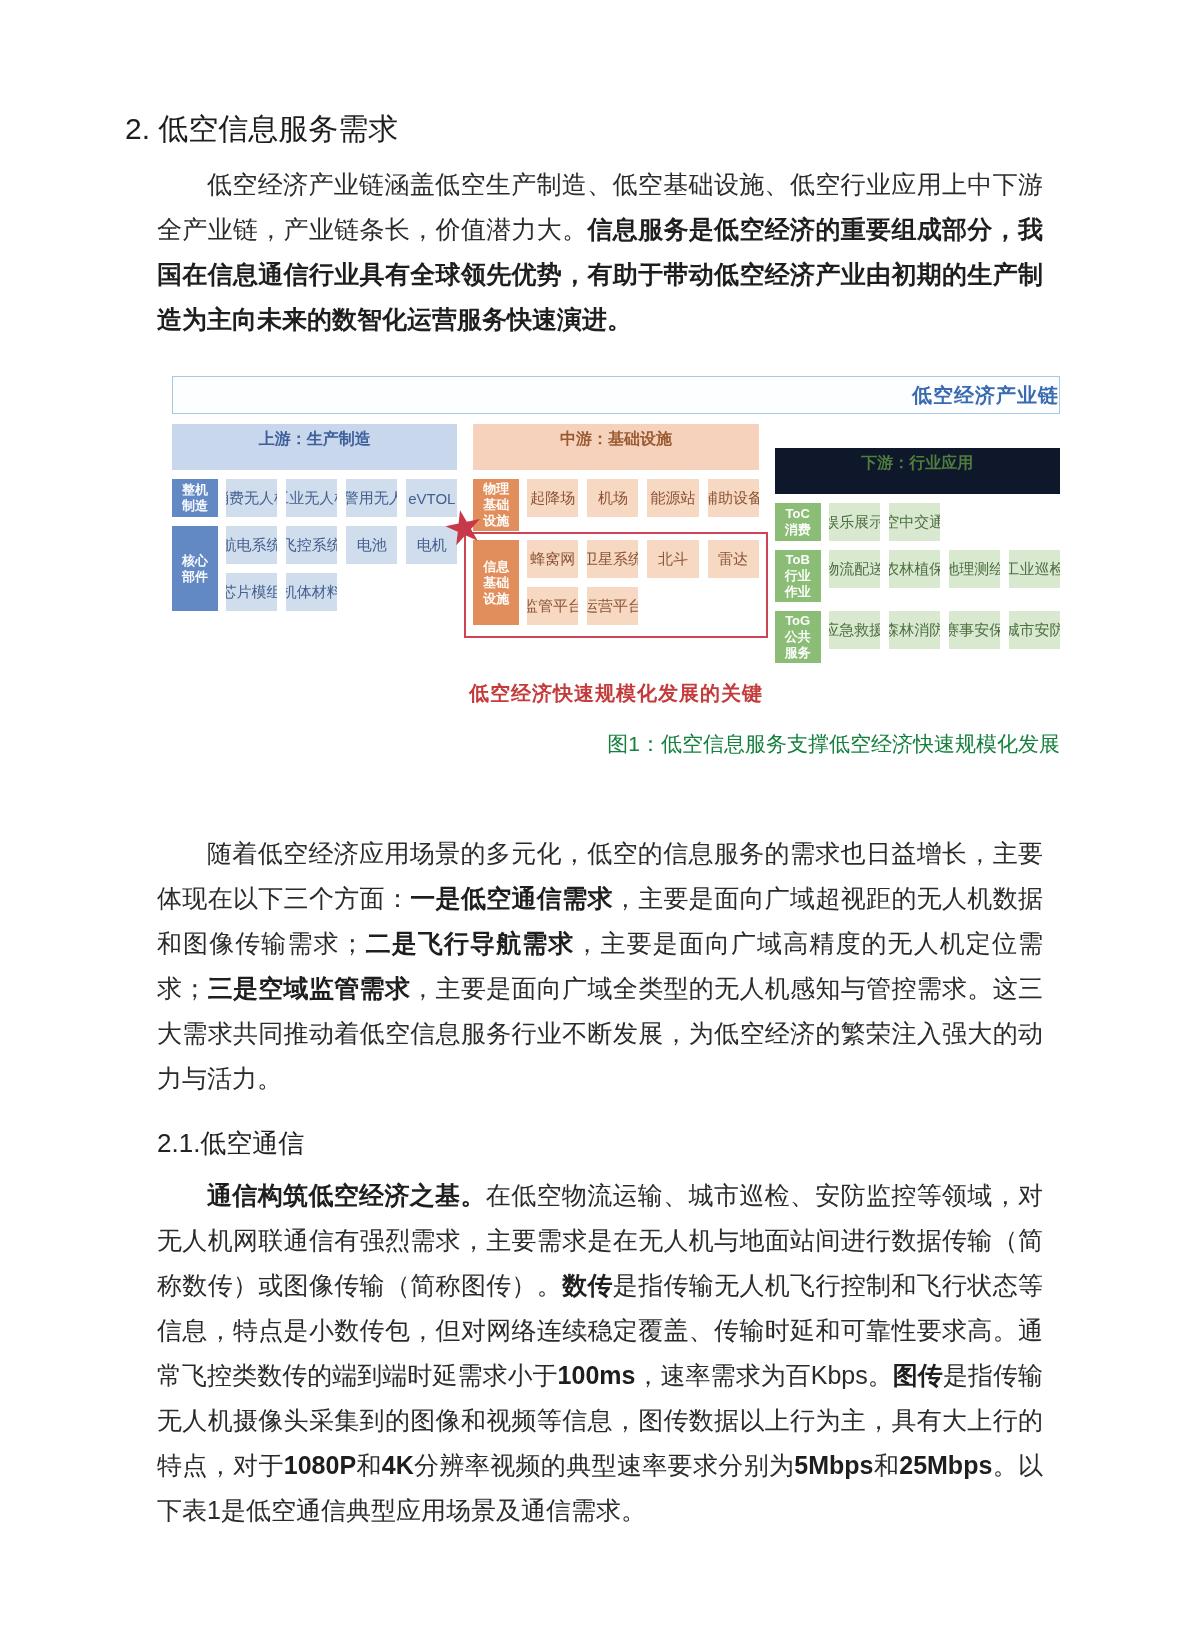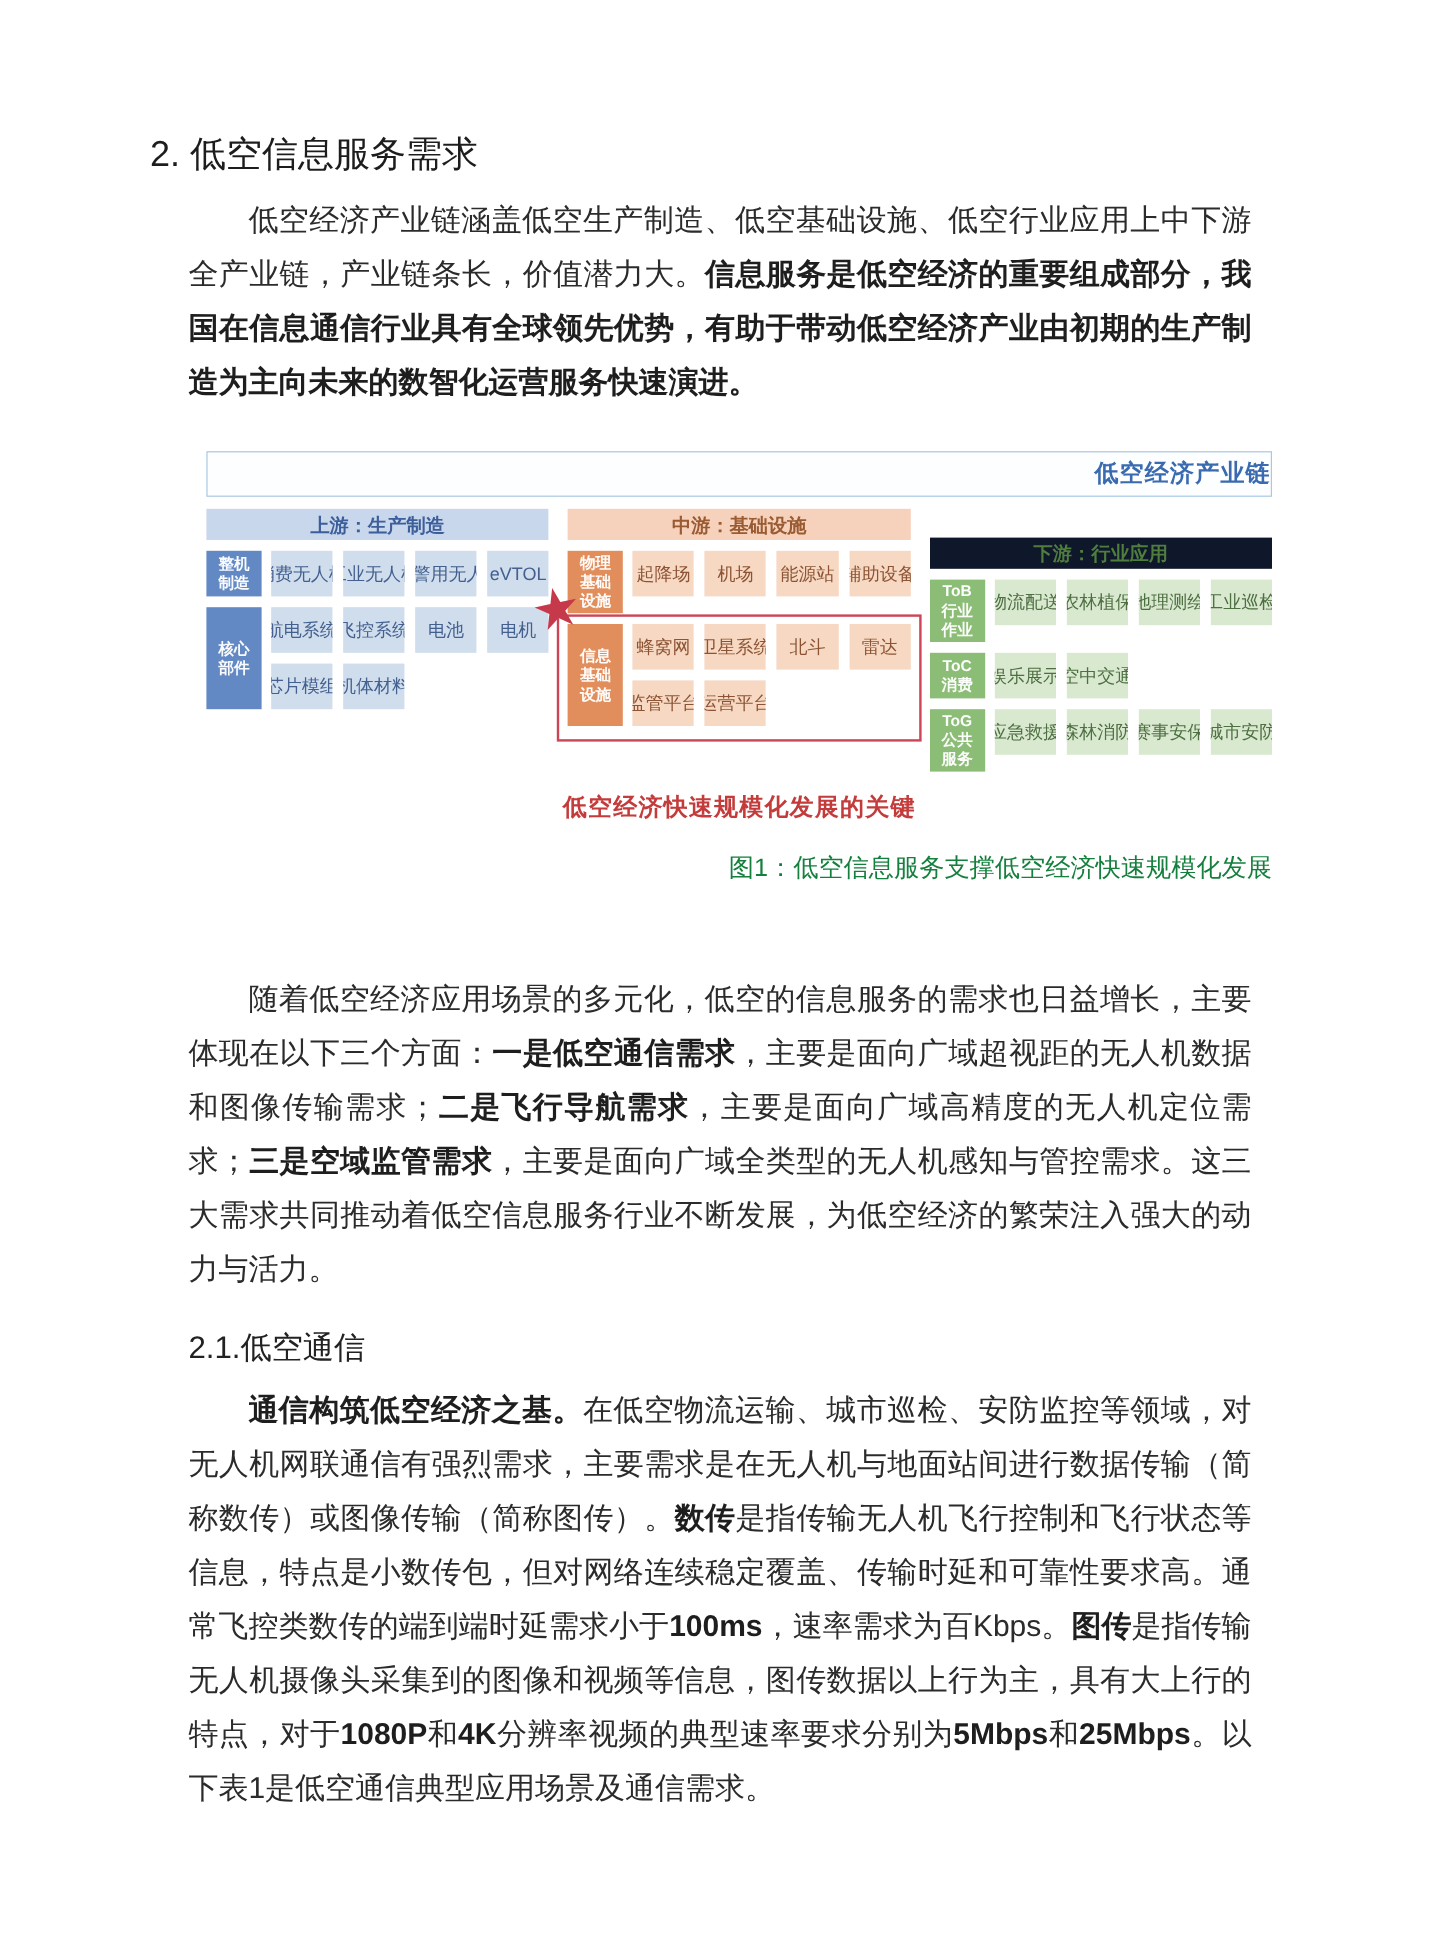--- a/index.html
+++ b/index.html
@@ -32,21 +32,21 @@
   
   .fig { width:888px; margin:34px 0 0 172px; }
   .fig-title {
     height:38px; line-height:36px; text-align:right;
     border:1px solid #a9c8e2; background:#fdfeff;
     color:#3a6ab0; font-weight:700; font-size:20px; letter-spacing:1px;
   }
   .fig-cols { display:flex; gap:16px; margin-top:10px; }
   .col { flex:1; min-width:0; }
   .col-header {
-    height:26px; line-height:30px; text-align:center;
+    height:46px; line-height:30px; text-align:center;
     font-size:16px; font-weight:600;
   }
   .col.blue  .col-header { background:#c8d7ec; color:#3c5e9a; }
   .col.orng  .col-header { background:#f6d2bc; color:#9a5b33; }
   .col.grn   .col-header { background:#0f172a; color:#4e7d3e;margin-top:24px; }
 
   .group { display:flex; gap:8px; margin-top:9px; }
   .side-label {
     width:46px; padding:2px 4px; flex:none;
     display:flex; align-items:center; justify-content:center; text-align:center;
@@ -146,33 +146,33 @@
             <div class="cell">雷达</div>
             <div class="cell">监管平台</div>
             <div class="cell">运营平台</div>
           </div>
         </div>
       </div>
 
       <div class="col grn">
         <div class="col-header">下游：行业应用</div>
         <div class="group">
+          <div class="side-label">ToC 消费</div>
+          <div class="cells">
+            <div class="cell">娱乐展示</div>
+            <div class="cell">空中交通</div>
+          </div>
+        </div>
+        <div class="group">
           <div class="side-label">ToB 行业作业</div>
           <div class="cells">
             <div class="cell">物流配送</div>
             <div class="cell">农林植保</div>
             <div class="cell">地理测绘</div>
             <div class="cell">工业巡检</div>
-          </div>
-        </div>
-        <div class="group">
-          <div class="side-label">ToC 消费</div>
-          <div class="cells">
-            <div class="cell">娱乐展示</div>
-            <div class="cell">空中交通</div>
           </div>
         </div>
         <div class="group">
           <div class="side-label">ToG 公共服务</div>
           <div class="cells">
             <div class="cell">应急救援</div>
             <div class="cell">森林消防</div>
             <div class="cell">赛事安保</div>
             <div class="cell">城市安防</div>
           </div>

